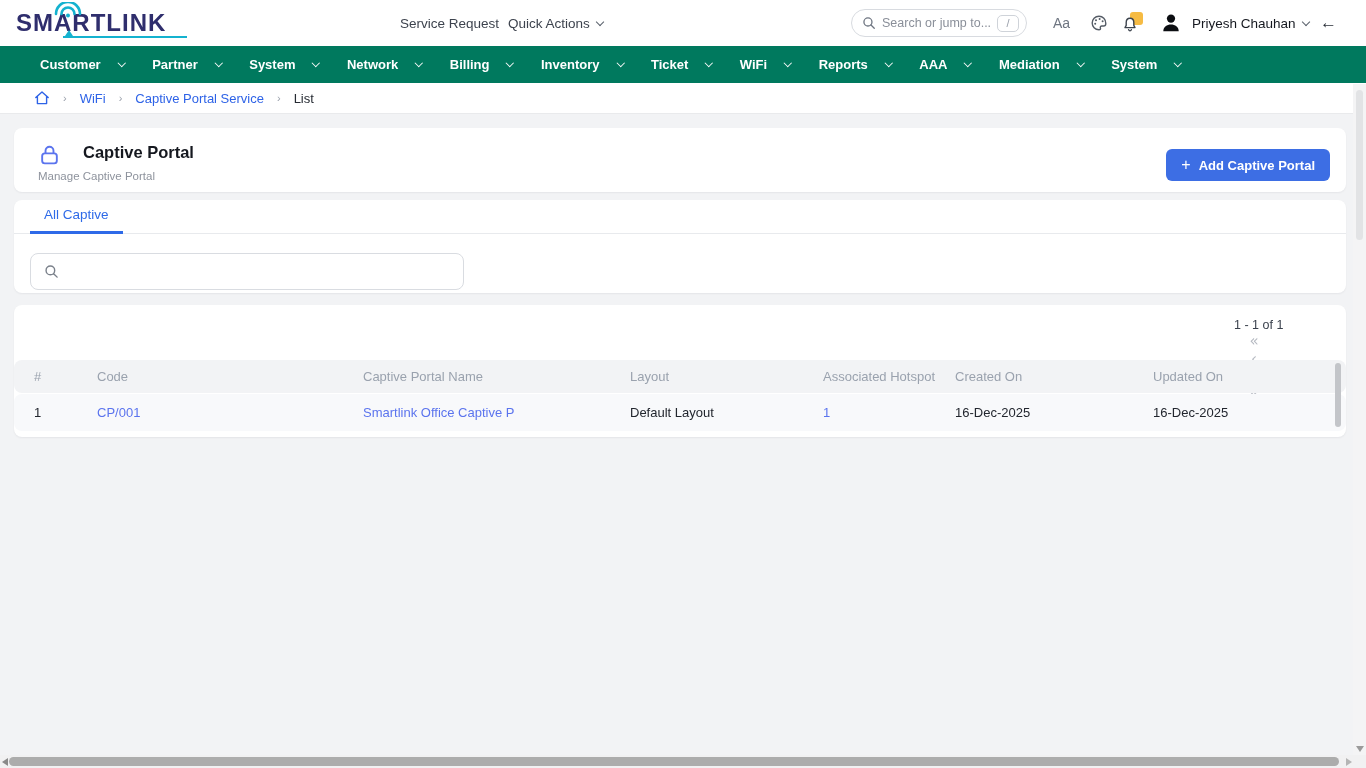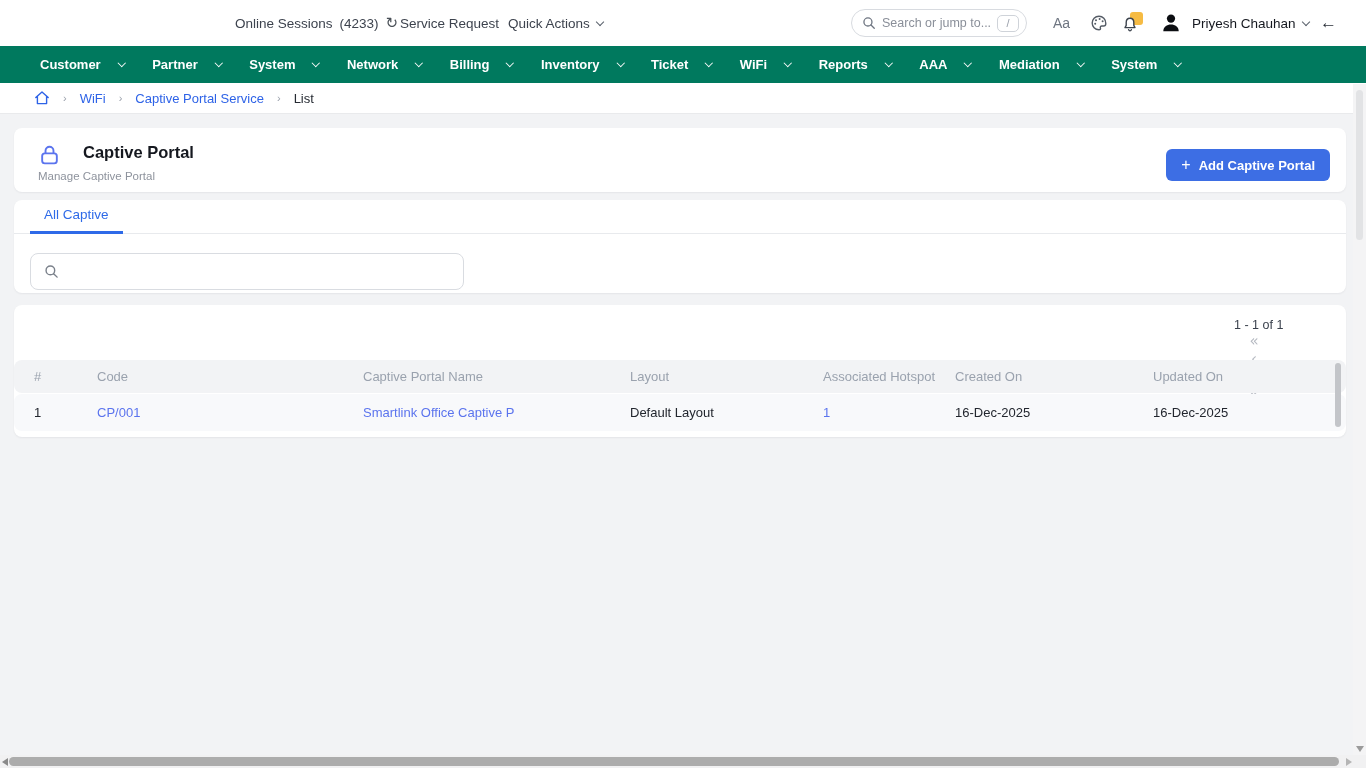--- a/index.html
+++ b/index.html
@@ -87,26 +87,31 @@
   .varrow{position:absolute;left:3px;bottom:3px;width:0;height:0;border-left:4px solid transparent;border-right:4px solid transparent;border-top:6px solid #9b9b9b;}
   .htrack{left:0;bottom:0;width:1366px;height:13px;background:#f1f1f2;}
   .harrow-l{position:absolute;left:2px;top:3px;width:0;height:0;border-top:4px solid transparent;border-bottom:4px solid transparent;border-right:6px solid #8a8a8a;}
   .hthumb{position:absolute;left:9px;top:2px;width:1330px;height:9px;background:#acacac;border-radius:5px;}
   .harrow-r{position:absolute;right:14px;top:3px;width:0;height:0;border-top:4px solid transparent;border-bottom:4px solid transparent;border-left:6px solid #b5b5b5;}
 </style>
 </head>
 <body>
 
 <div class="abs hdr">
-
-  <div class="abs hitem sessions">
-    <span>Online Sessions</span>
-    <span>(4233)</span>
-    <span class="refresh-glyph">↻</span>
-  </div>
+  <div class="abs logo">
+    <div class="logo-text">SMARTLINK</div>
+    <svg class="abs logo-arcs" width="30" height="16" viewBox="0 0 30 16">
+      <path d="M3 12 A 12 12 0 0 1 27 12" fill="none" stroke="#14B2CF" stroke-width="2.6" stroke-linecap="round"></path>
+      <path d="M8.5 12 A 6.5 6.5 0 0 1 21.5 12" fill="none" stroke="#14B2CF" stroke-width="2.6" stroke-linecap="round"></path>
+      <circle cx="15" cy="13.6" r="2" fill="#14B2CF"></circle>
+    </svg>
+    <div class="abs logo-arrow"></div>
+    <div class="abs logo-line"></div>
+  </div>
+
 
   <div class="abs hitem access">
     <span>Service Request</span>
   </div>
 
   <div class="abs searchbox">
     <svg width="14" height="14" viewBox="0 0 16 16">
       <circle cx="6.8" cy="6.8" r="4.6" fill="none" stroke="#6e7581" stroke-width="1.5"></circle>
       <line x1="10.3" y1="10.3" x2="14" y2="14" stroke="#6e7581" stroke-width="1.5" stroke-linecap="round"></line>
     </svg>

